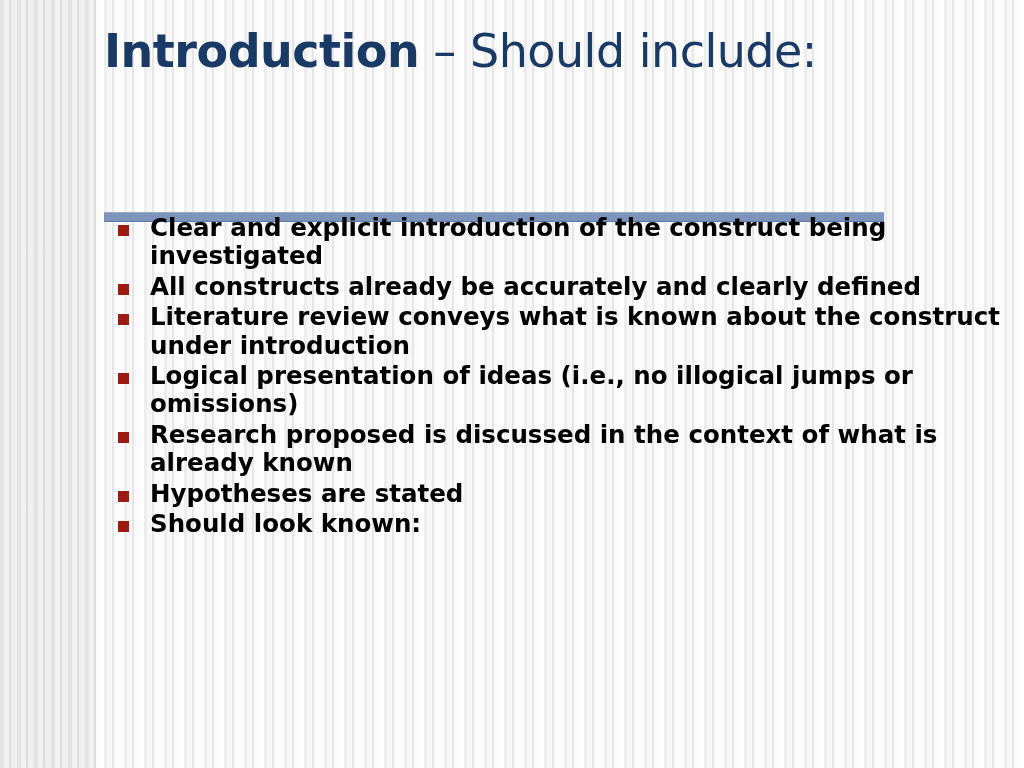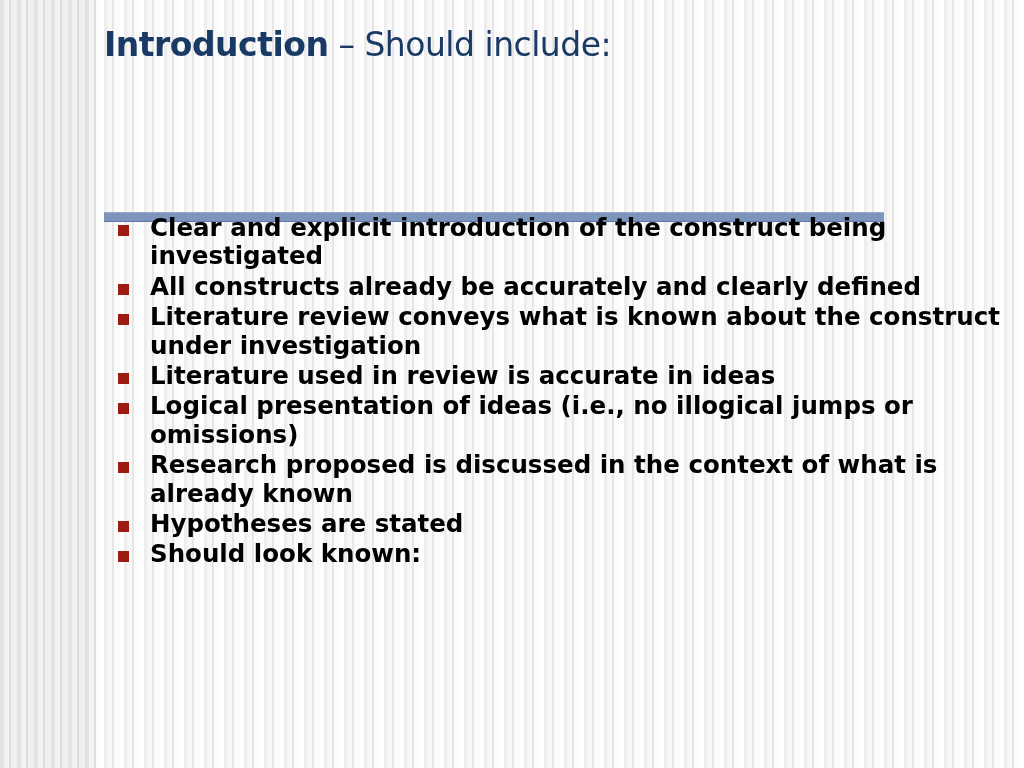--- a/index.html
+++ b/index.html
@@ -60,21 +60,21 @@
 
   .title-block {
     position: absolute;
     left: 104px;
     top: 26px;
     width: 880px;
   }
 
   .title {
     color: #1a3a66;
-    font-size: 33px;
+    font-size: 46px;
     line-height: 1.13;
     letter-spacing: -0.5px;
     margin: 0;
     font-weight: normal;
   }
   .title b {
     font-weight: bold;
   }
 
   .title-rule {
@@ -129,22 +129,21 @@
 
   <div class="title-block">
     <h1 class="title"><b>Introduction</b><span> – Should include:</span></h1>
     <div class="title-rule"></div>
   </div>
 
   <div class="body-block">
     <ul class="bullets">
       <li><span class="sq"></span><span>Clear and explicit introduction of the construct being investigated</span></li>
       <li><span class="sq"></span><span>All constructs already be accurately and clearly defined</span></li>
-      <li><span class="sq"></span><span>Literature review conveys what is known about the construct under investigation</span></li>
-      <li><span class="sq"></span><span>Literature used in review is accurate in ideas</span></li>
+      <li><span class="sq"></span><span>Literature review conveys what is known about the construct under introduction</span></li>
       <li><span class="sq"></span><span>Logical presentation of ideas (i.e., no illogical jumps or omissions)</span></li>
       <li><span class="sq"></span><span>Research proposed is discussed in the context of what is already known</span></li>
       <li><span class="sq"></span><span>Hypotheses are stated</span></li>
       <li><span class="sq"></span><span>Should look known:</span></li>
     </ul>
   </div>
 
 </div>
 
 </body></html>

